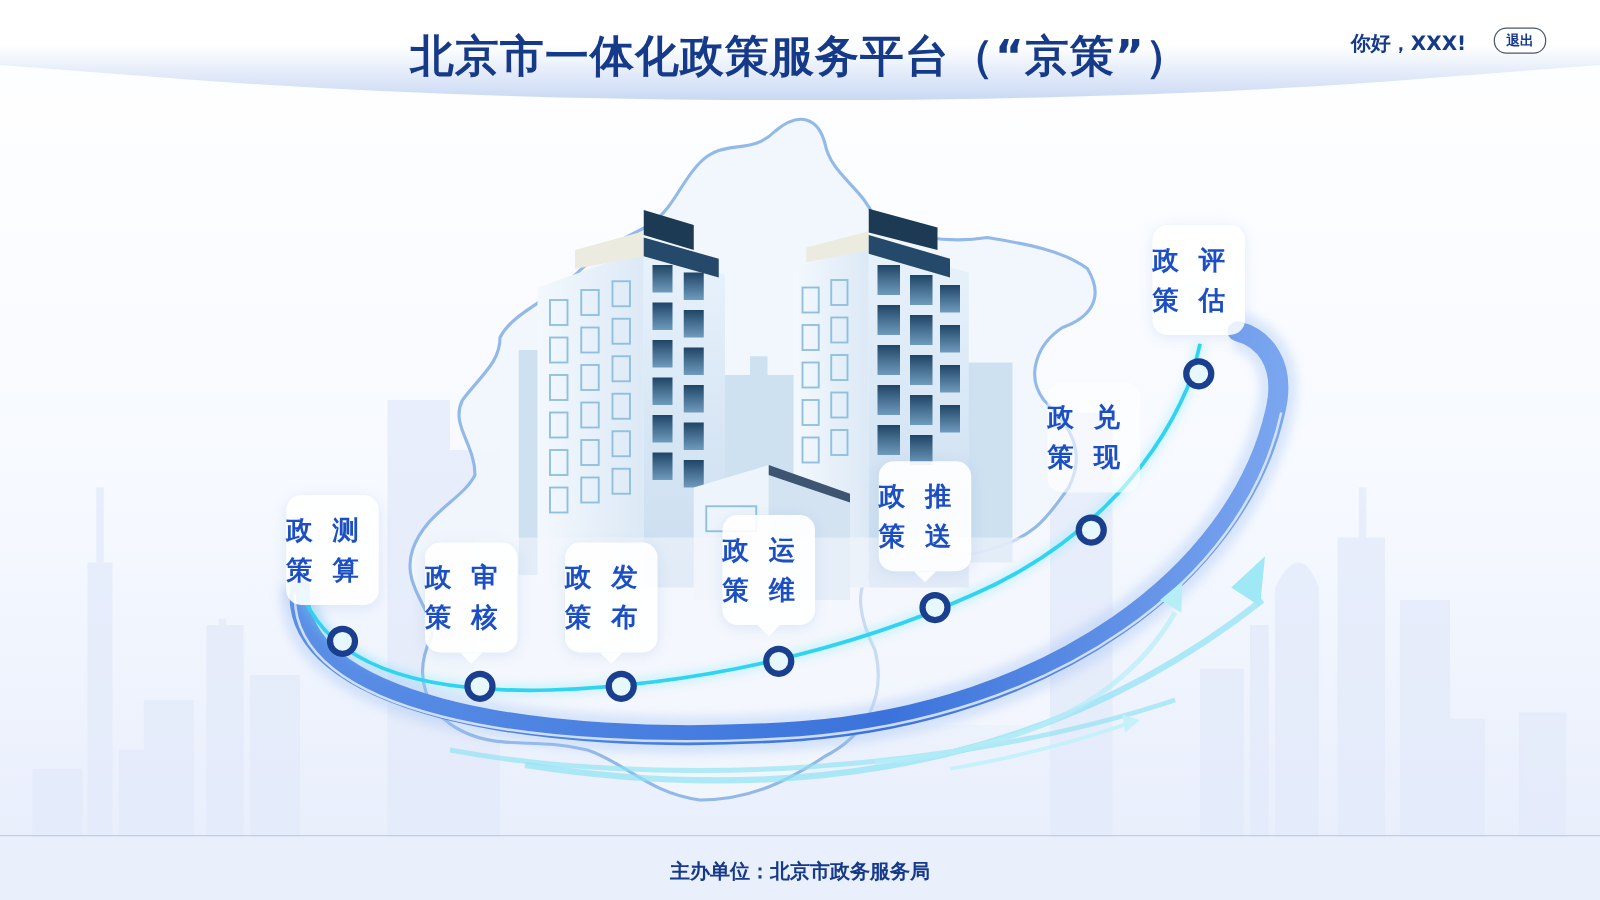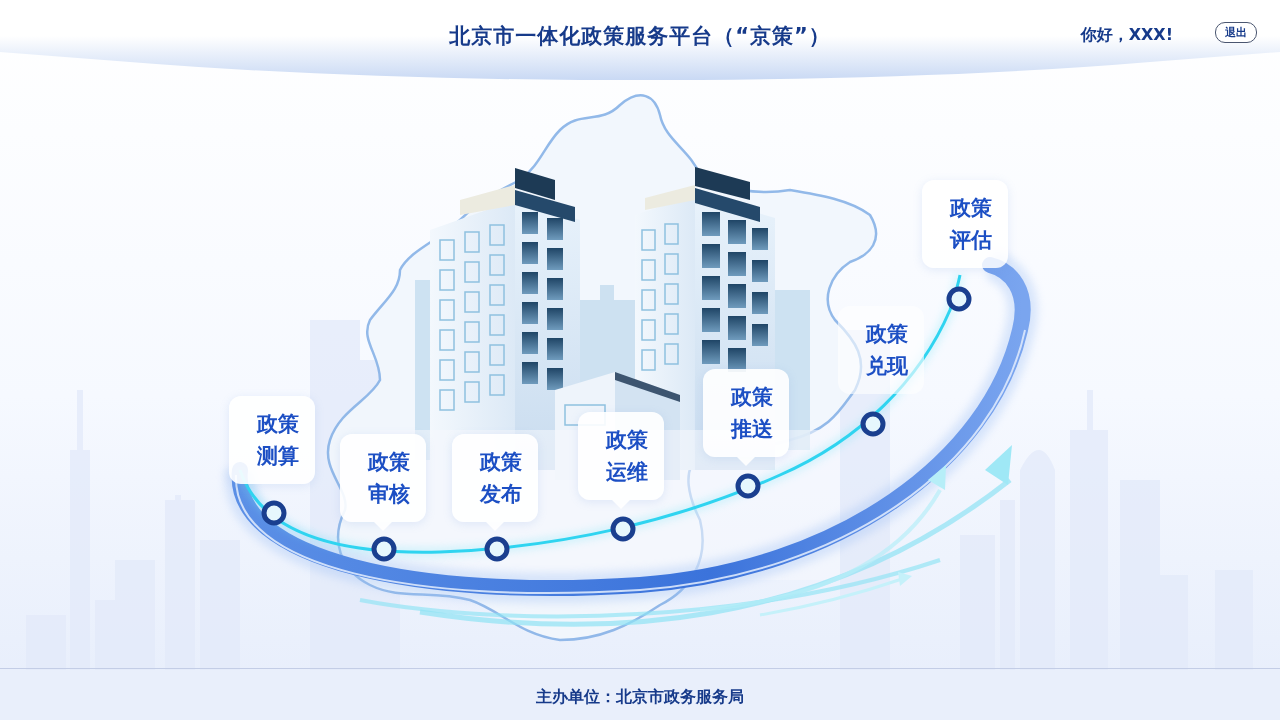--- a/index.html
+++ b/index.html
@@ -6,41 +6,40 @@
   body {
     width:1280px; height:720px; overflow:hidden; position:relative;
     background:#ffffff;
     font-family:"DejaVu Sans","Liberation Sans",sans-serif;
   }
   .header-band {
     position:absolute; left:0; top:0; width:1280px; height:90px; z-index:5;
   }
   .title {
     position:absolute; left:0; width:1280px; top:22px; text-align:center;
-    font-size:21px; font-weight:bold; color:#163a8a; letter-spacing:1px; z-index:6;
+    font-size:35px; font-weight:bold; color:#163a8a; letter-spacing:1px; z-index:6;
   }
   .greeting {
     position:absolute; right:107px; top:25px; font-size:16px; font-weight:bold;
     color:#163a8a; z-index:6;
   }
   .logout {
     position:absolute; left:1195px; top:22px; width:40px; height:19px;
     border:1px solid #4a5670; border-radius:10px; background:#fff;
     font-size:11px; font-weight:bold; color:#163a8a; text-align:center; line-height:19px;
-    z-index:6; cursor:pointer;margin-left:20px;
+    z-index:6; cursor:pointer;
   }
   .scene { position:absolute; left:0; top:0; width:1280px; height:720px; z-index:1; }
   .card {
     position:absolute; width:74px; height:88px; border-radius:12px;
     background:rgba(255,255,255,0.9);
     box-shadow:0 2px 10px rgba(120,160,220,0.18);
-    display:flex; flex-direction:column; align-items:center; justify-content:center;
+    display:flex; flex-direction:row; align-items:center; justify-content:center;
     font-size:21px; font-weight:bold; color:#1c4fc4; line-height:32px; z-index:4;
     cursor:pointer;
-    padding-left:12px;
   }
   .card.tail::after {
     content:""; position:absolute; left:50%; bottom:-9px; margin-left:-9px;
     border-left:9px solid transparent; border-right:9px solid transparent;
     border-top:9px solid rgba(255,255,255,0.9);
   }
   .footer-line {
     position:absolute; left:0; top:668px; width:1280px; height:1px; background:#c3cde6; z-index:2;
   }
   .footer-text {

